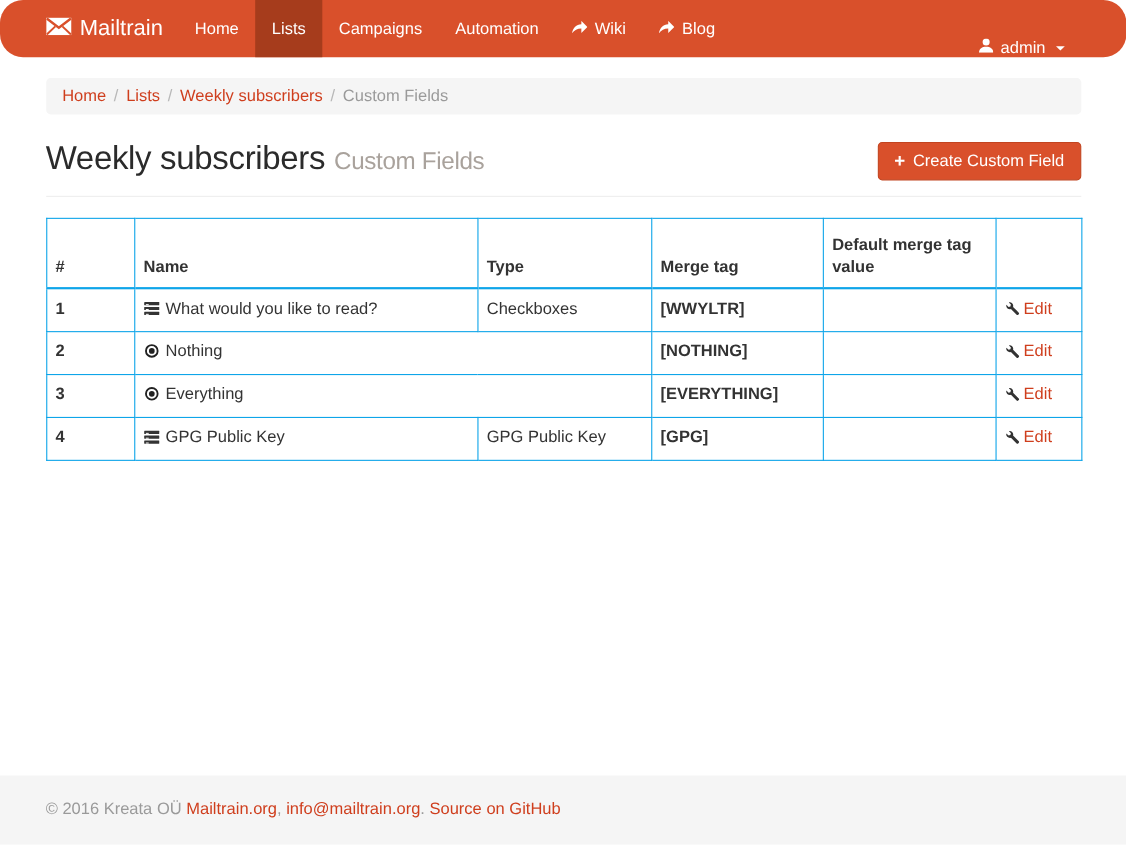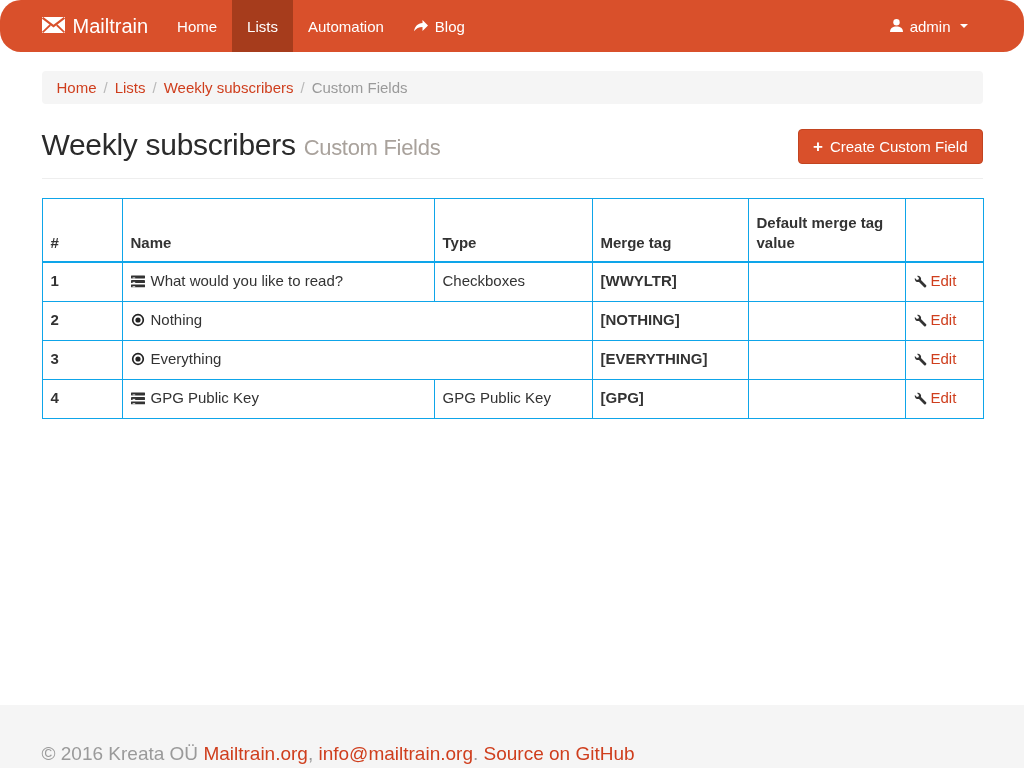--- a/index.html
+++ b/index.html
@@ -18,21 +18,21 @@
   }
   a{text-decoration:none;color:var(--link);cursor:pointer;}
 
   
   .navbar{height:52px;background:var(--nav);border-radius:21px;}
   .nav-inner{width:941px;height:100%;margin:0 auto;display:flex;align-items:stretch;}
   .brand{display:flex;align-items:center;gap:8px;color:#fff;font-size:20px;font-weight:500;padding-right:14px;cursor:pointer;}
   .nav-items{display:flex;align-items:stretch;}
   .nav-item{display:flex;align-items:center;gap:7px;padding:0 15px;color:#fff;font-size:15px;cursor:pointer;white-space:nowrap;}
   .nav-item.active{background:var(--nav-active);}
-  .nav-right{margin-left:auto;display:flex;align-items:center;}
+  .nav-right{margin-left:auto;display:flex;align-items:flex-end;}
   .caret{display:inline-block;width:0;height:0;border-left:4px solid transparent;border-right:4px solid transparent;border-top:4px solid #fff;margin-left:2px;}
 
   
   .container{width:941px;margin:0 auto;}
 
   .breadcrumb{background:#f5f5f5;border-radius:4px;padding:8px 15px;margin-top:19px;font-size:15px;color:var(--muted);list-style:none;}
   .breadcrumb .sep{color:#b8b8b8;margin:0 7px;}
   .breadcrumb .active{color:#9a9a9a;}
 
   .page-header{display:flex;justify-content:space-between;align-items:flex-start;margin-top:18px;gap:28px;}
@@ -48,21 +48,21 @@
   th{vertical-align:bottom;font-weight:700;border-bottom-width:2px;padding-top:14px;}
   td{vertical-align:top;}
   td.num{font-weight:700;}
   .name-icon{display:inline-block;vertical-align:-2px;margin-right:6px;}
   .merge-tag{font-weight:700;}
   .edit-cell{white-space:nowrap;}
   .edit-cell svg{vertical-align:-2px;margin-right:4px;}
 
   
   .footer{position:absolute;left:0;bottom:0;width:100%;height:63px;background:#f5f5f5;}
-  .footer-inner{width:941px;margin:16px auto;padding-top:22px;font-size:19px;color:var(--muted);}
+  .footer-inner{width:941px;margin:0 auto;padding-top:22px;font-size:15px;color:var(--muted);}
 </style>
 </head>
 <body>
 
 <div class="navbar">
   <div class="nav-inner">
     <div class="brand">
       <span>
         <svg width="23" height="16" viewBox="0 0 23 16">
           <rect x="0" y="0" width="23" height="16" fill="#fff"></rect>
@@ -74,22 +74,31 @@
       <span>Mailtrain</span>
     </div>
     <div class="nav-items">
       <div class="nav-item">
           <span>Home</span>
         </div>
       <div class="nav-item active">
           <span>Lists</span>
         </div>
       <div class="nav-item">
+          <span>Campaigns</span>
+        </div>
+      <div class="nav-item">
           <span>Automation</span>
         </div>
+      <div class="nav-item">
+        <span><svg width="14" height="12" viewBox="0 0 14 12">
+              <path d="M14 5.5 L8.5 0 v3 C3.8 3.4 1 6.2 0 11.2 2.2 8.3 4.8 6.9 8.5 6.9 V11 Z" fill="#fff"></path>
+            </svg></span>
+        <span>Wiki</span>
+      </div>
       <div class="nav-item">
         <span><svg width="14" height="12" viewBox="0 0 14 12">
               <path d="M14 5.5 L8.5 0 v3 C3.8 3.4 1 6.2 0 11.2 2.2 8.3 4.8 6.9 8.5 6.9 V11 Z" fill="#fff"></path>
             </svg></span>
         <span>Blog</span>
       </div>
     </div>
     <div class="nav-right">
       <div class="nav-item">
         <span>

